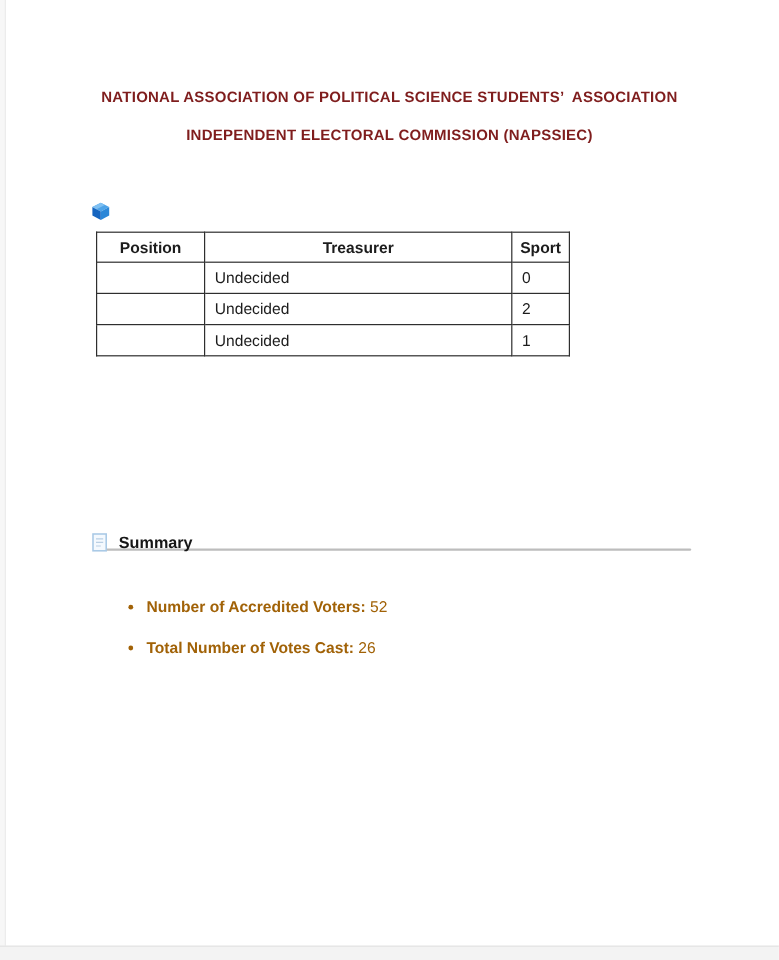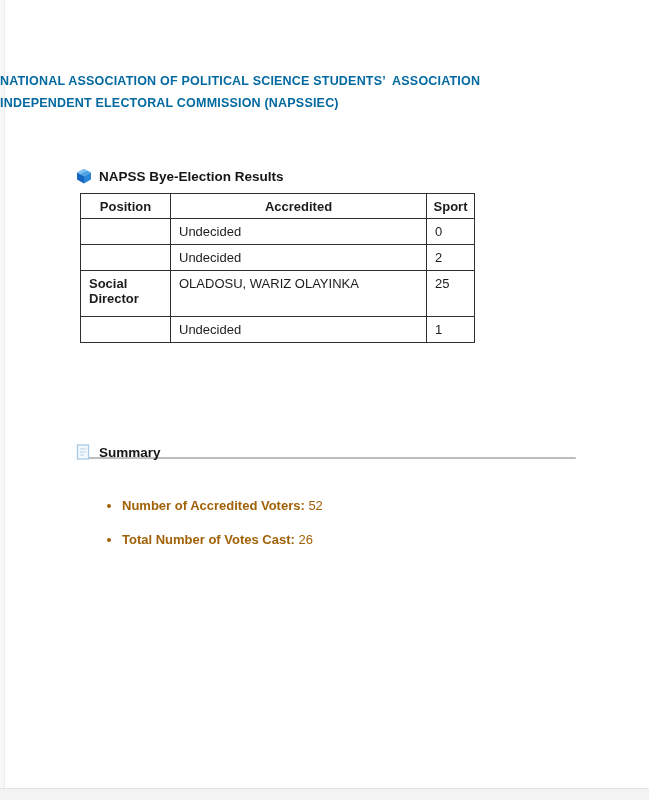--- a/index.html
+++ b/index.html
@@ -25,29 +25,29 @@
   .page-edge-bottom {
     position: absolute;
     left: 0; right: 0; bottom: 0;
     height: 11px;
     background: #f3f3f3;
     border-top: 1px solid #e3e3e3;
   }
   .doc-title {
     position: absolute;
     left: 0; right: 0;
-    text-align: left;
+    text-align: center;
     font-weight: bold;
     font-size: 12.5px;
     letter-spacing: 0.2px;
-    color: #0369a1;
+    color: #7f1d1d;
     white-space: pre;
   }
   .doc-title.line1 { top: 74px; }
-  .doc-title.line2 { top: 96px; }
+  .doc-title.line2 { top: 106px; }
 
   .section-heading {
     position: absolute;
     left: 76px;
     display: flex;
     align-items: center;
     gap: 7px;
     font-weight: bold;
     font-size: 13.5px;
     color: #161616;
@@ -120,51 +120,45 @@
 
 <div class="section-heading results">
   <span class="icon-box">
     <svg width="16" height="16" viewBox="0 0 16 16">
       <polygon points="8,1 15,4.6 8,8.2 1,4.6" fill="#4da3e8"></polygon>
       <polygon points="1,4.6 8,8.2 8,15.4 1,11.6" fill="#1565c0"></polygon>
       <polygon points="15,4.6 8,8.2 8,15.4 15,11.6" fill="#2b87d8"></polygon>
       <polygon points="8,1 11.4,2.75 4.4,6.35 1,4.6" fill="#7fc0f2"></polygon>
     </svg>
   </span>
-  <span>NAPSS Bye-Election Results</span>
 </div>
 
 <table class="results">
   <colgroup>
     <col class="c-position">
     <col class="c-candidate">
     <col class="c-votes">
   </colgroup>
   <thead>
     <tr>
       <th>Position</th>
-      <th>Accredited</th>
+      <th>Treasurer</th>
       <th>Sport</th>
     </tr>
   </thead>
   <tbody>
     <tr class="row-short">
       <td class="pos"></td>
       <td>Undecided</td>
       <td>0</td>
     </tr>
     <tr class="row-short">
       <td class="pos"></td>
       <td>Undecided</td>
       <td>2</td>
-    </tr>
-    <tr class="row-tall">
-      <td class="pos">Social Director</td>
-      <td>OLADOSU, WARIZ OLAYINKA</td>
-      <td>25</td>
     </tr>
     <tr class="row-short">
       <td class="pos"></td>
       <td>Undecided</td>
       <td>1</td>
     </tr>
   </tbody>
 </table>
 
 <div class="divider"></div>

